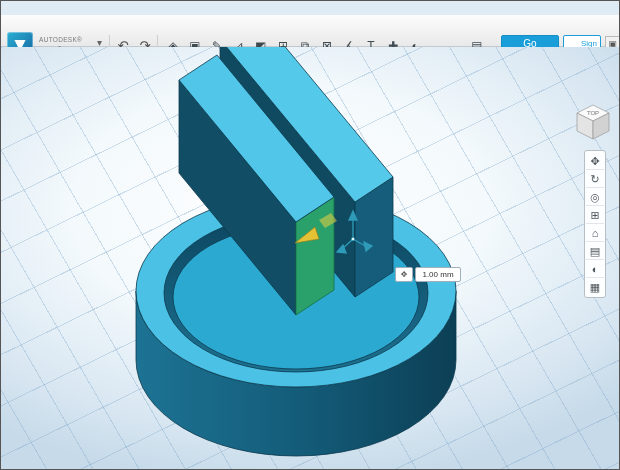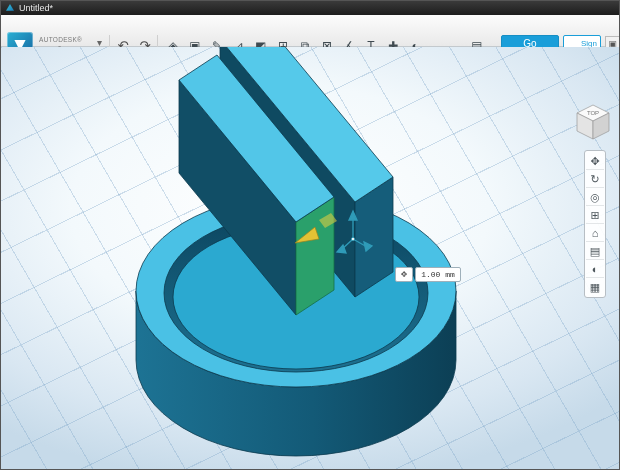--- a/index.html
+++ b/index.html
@@ -53,31 +53,27 @@
   #rightbar{left:583px;top:103px;width:22px;background:rgba(255,255,255,.92);
     border:1px solid #b7bec4;border-radius:3px;padding:1px;}
   .ric{width:18px;height:18px;margin:0 auto;text-align:center;line-height:18px;
     font-size:11px;color:#4e575d;border-bottom:1px solid #e3e6e8;cursor:pointer;}
   .ric:last-child{border-bottom:none;}
 
   
   .tip-icon{left:394px;top:220px;width:18px;height:15px;background:#fff;border:1px solid #9fb0ba;
     border-radius:2px;font-size:8px;color:#555;text-align:center;line-height:14px;}
   .tip-value{left:414px;top:220px;width:46px;height:15px;background:#fff;border:1px solid #9fb0ba;
-    border-radius:2px;font-size:8px;color:#333;text-align:center;line-height:14px;font-family:Liberation Mono, monospace;}
+    border-radius:2px;font-size:8px;color:#333;text-align:center;line-height:14px;}
 </style>
 </head>
 <body>
 
 <div id="app">
 
-  <div id="titlebar" class="abs">
-    <span id="titlelogo"></span>
-    <span>Untitled*</span>
-  </div>
 
   <div id="toolbar" class="abs">
     <div id="applogo" class="abs">
       <div class="tri"></div>
     </div>
     <div class="brand abs">
       <span>AUTODESK®</span>
       <b>123D® DESIGN</b>
     </div>
     <div class="chev abs">▾</div>

